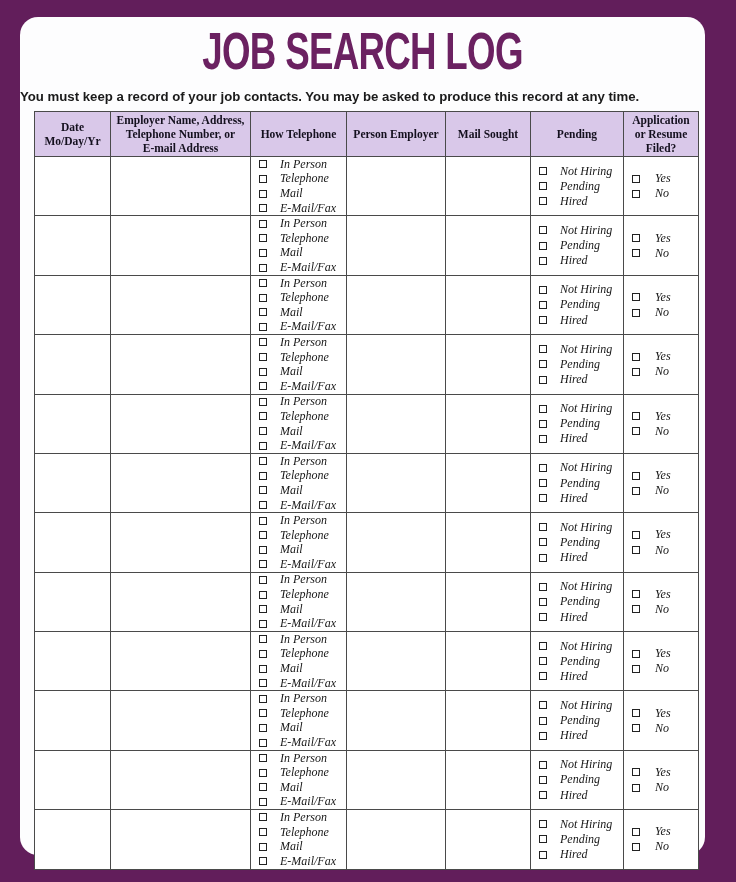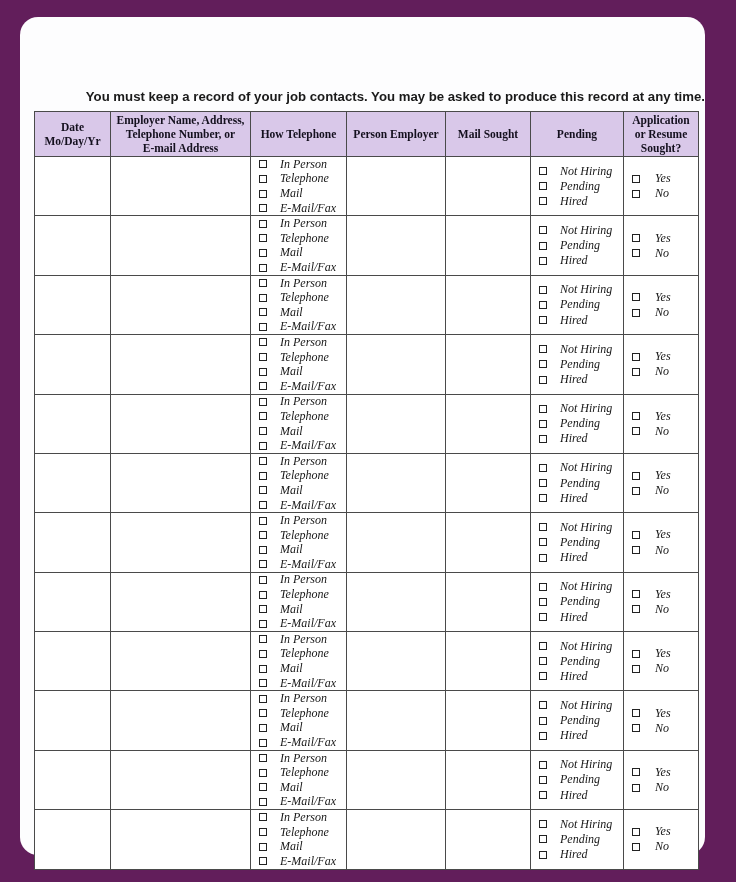--- a/index.html
+++ b/index.html
@@ -35,21 +35,21 @@
     line-height: 1.05;
     letter-spacing: -1px;
     color: var(--title, #6b2161);
     transform: scaleX(0.72);
     transform-origin: 50% 50%;
     white-space: nowrap;
   }
   .instruction {
     position: absolute;
     left: 0; top: 72px; width: 100%;
-    text-align: right;
+    text-align: left;
     font-family: "Liberation Sans", sans-serif;
     font-weight: 600;
     font-size: 13.2px;
     color: #1a1a1a;
   }
   table.log {
     position: absolute;
     left: 14px; top: 94px;
     width: 664px;
     border-collapse: collapse;
@@ -100,20 +100,23 @@
   }
   td.filed .cb { margin-right: 15px; }
   td.filed .opt, td.results .opt { height: 15.2px; }
 </style>
 </head>
 <body>
 
 <div class="frame">
   <div class="card">
 
+    <div class="title-wrap">
+      <h1 class="title">JOB SEARCH LOG</h1>
+    </div>
 
     <p class="instruction">You must keep a record of your job contacts. You may be asked to produce this record at any time.</p>
 
     <table class="log">
       <colgroup>
         <col class="c-date">
           <col class="c-employer">
           <col class="c-how">
         <col class="c-person">
           <col class="c-work">
@@ -126,21 +129,21 @@
 Mo/Day/Yr</th>
           <th>Employer Name, Address,
 Telephone Number, or
 E-mail Address</th>
           <th>How Telephone</th>
           <th>Person Employer</th>
           <th>Mail Sought</th>
           <th>Pending</th>
           <th>Application
 or Resume
-Sought?</th>
+Filed?</th>
         </tr>
       </thead>
       <tbody>
         <tr>
           <td></td>
           <td></td>
           <td>
             <div class="opts">
               <div class="opt">
                 <span class="cb"></span>

